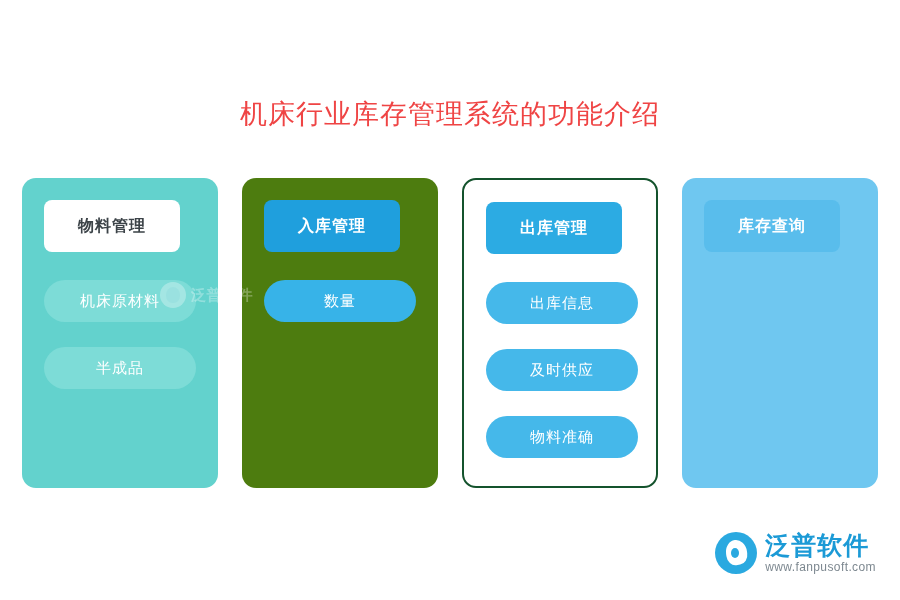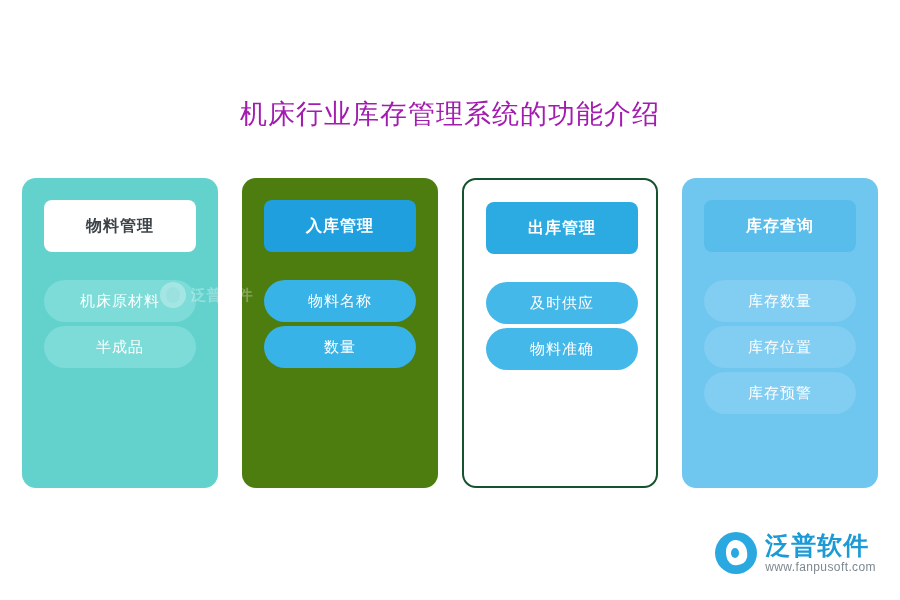--- a/index.html
+++ b/index.html
@@ -21,21 +21,21 @@
     height: 600px;
     background: #ffffff;
   }
   .title {
     position: absolute;
     left: 0;
     top: 96px;
     width: 900px;
     text-align: center;
     font-size: 27px;
-    color: #a21caf;
+    color: #ef4444;
     letter-spacing: 1px;
     font-weight: 400;
     white-space: nowrap;
   }
   .columns {
     position: absolute;
     left: 22px;
     top: 178px;
     width: 856px;
     height: 310px;
@@ -54,21 +54,21 @@
     background: #ffffff;
   }
   .col-fill-0 { background: #63d2cd; }
   .col-fill-1 { background: #4d7c0f; }
   .col-fill-3 { background: #6fc7f0; text-align: center; }
 
   .col-head {
     position: absolute;
     left: 22px;
     top: 22px;
-    width: 152px;
+    width: 136px;
     height: 52px;
     border-radius: 8px;
     display: flex;
     align-items: center;
     justify-content: center;
     font-size: 16px;
     color: #ffffff;
     font-weight: 700;
     letter-spacing: 1px;
     box-sizing: border-box;
@@ -86,21 +86,21 @@
   }
   .item {
     width: 152px;
     height: 42px;
     border-radius: 21px;
     display: flex;
     align-items: center;
     justify-content: center;
     font-size: 15px;
     color: #ffffff;
-    margin-bottom: 4px;
+    margin-bottom: 25px;
     letter-spacing: 1px;
     box-sizing: border-box;
   }
   .item-0 { background: #7ddcd7; }
   .item-1 { background: #37b3e8; }
   .item-2 { background: #45b8ea; }
   .item-3 { background: #82cdf2; }
 
   .watermark-center {
     position: absolute;
@@ -203,40 +203,35 @@
       <div class="col-head head-0">物料管理</div>
       <div class="items">
         <div class="item item-0">机床原材料</div>
         <div class="item item-0">半成品</div>
       </div>
     </div>
 
     <div class="col col-fill-1">
       <div class="col-head head-1">入库管理</div>
       <div class="items">
-        <div class="item item-1">物料名称</div>
         <div class="item item-1">数量</div>
       </div>
     </div>
 
     <div class="col col-outline">
       <div class="col-head head-2">出库管理</div>
       <div class="items">
+        <div class="item item-2">出库信息</div>
         <div class="item item-2">及时供应</div>
         <div class="item item-2">物料准确</div>
       </div>
     </div>
 
     <div class="col col-fill-3">
       <div class="col-head head-3">库存查询</div>
-      <div class="items">
-        <div class="item item-3">库存数量</div>
-        <div class="item item-3">库存位置</div>
-        <div class="item item-3">库存预警</div>
-      </div>
     </div>
 
   </div>
 
   <div class="watermark-center">
     <span class="wm-mark"></span>
     <span class="wm-text">泛普软件</span>
   </div>
 
   <div class="logo">

